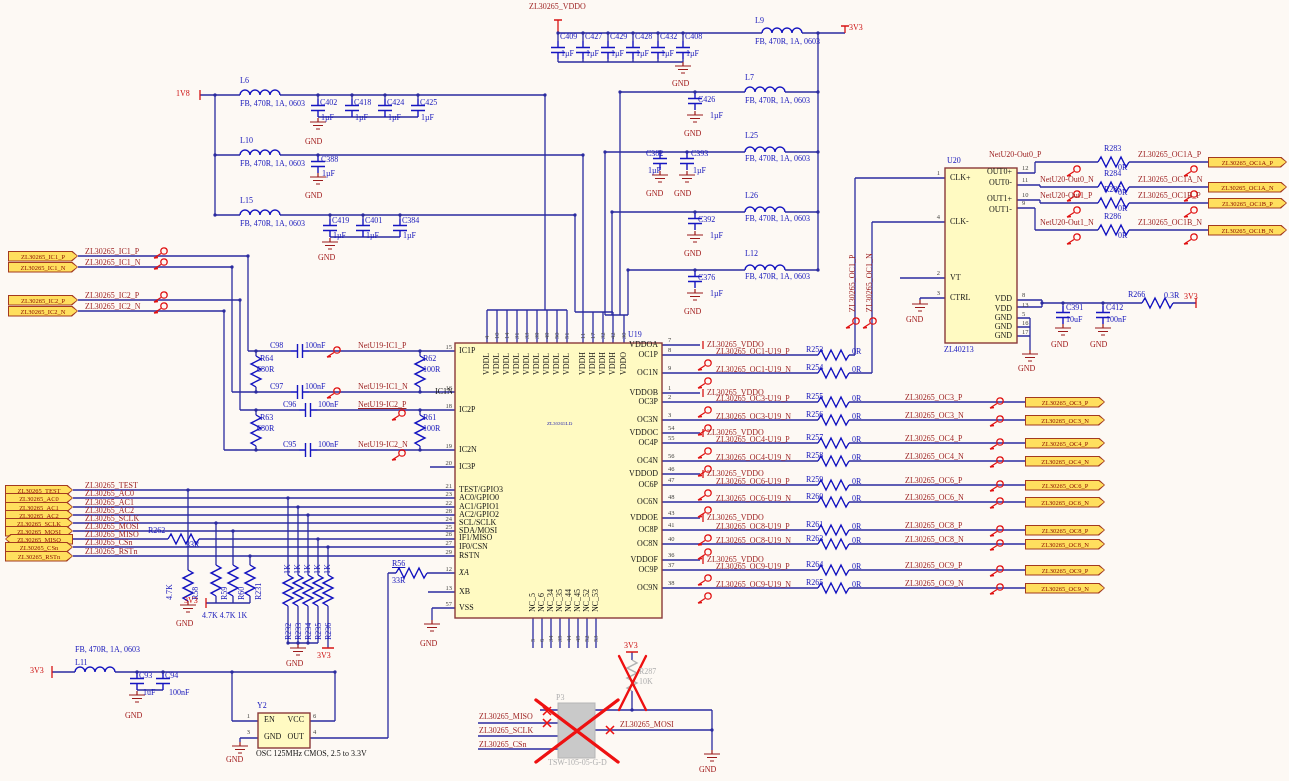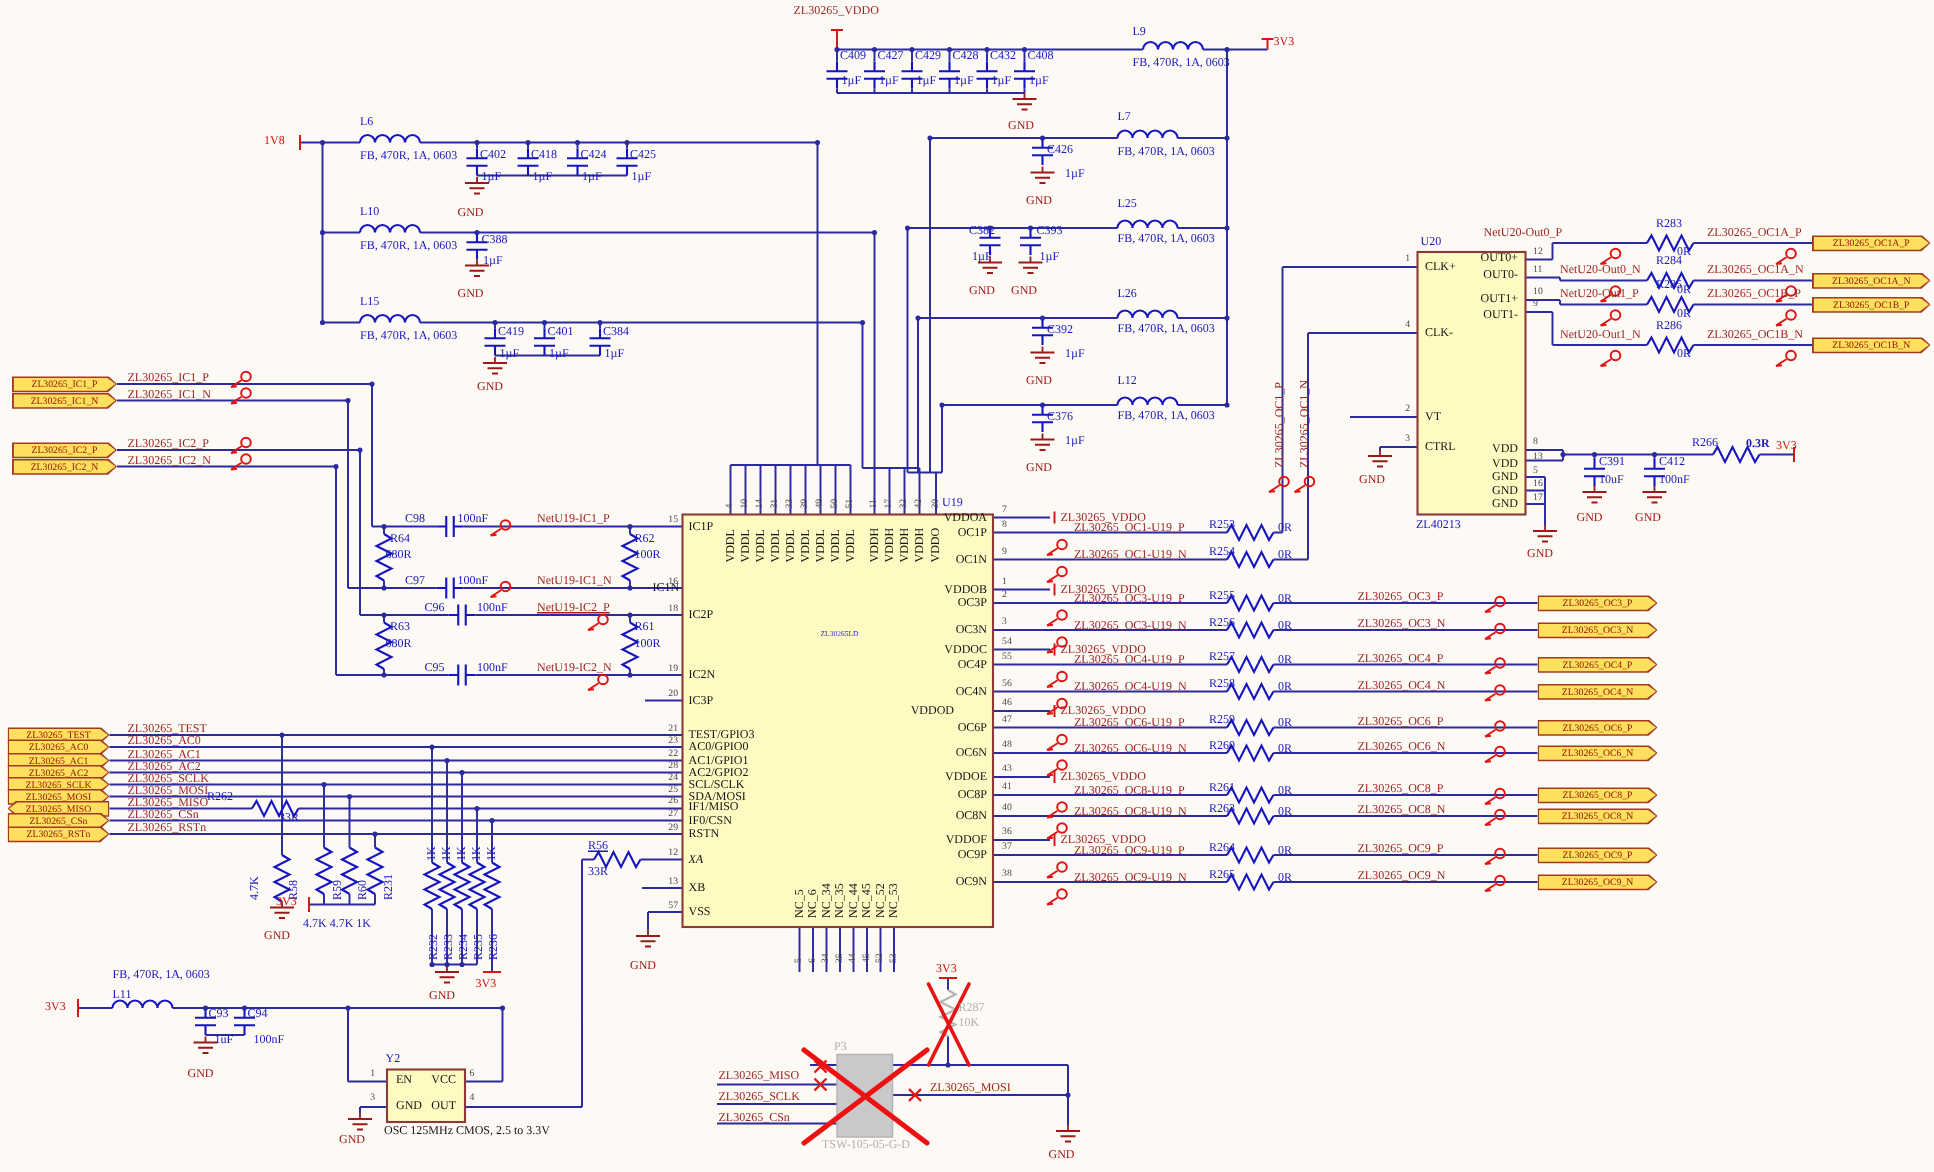--- a/index.html
+++ b/index.html
@@ -397,21 +397,21 @@
       <span class="lab tn" style="left: 1022px; top: 329px;">17</span>
       <span class="lab tb" style="left: 944px; top: 346px;">ZL40213</span>
       <span class="lab tg" style="left: 906px; top: 316px;">GND</span>
       <span class="lab tb" style="left: 1066px; top: 304px;">C391</span>
       <span class="lab tb" style="left: 1066px; top: 316px;">10uF</span>
       <span class="lab tg" style="left: 1051px; top: 341px;">GND</span>
       <span class="lab tb" style="left: 1106px; top: 304px;">C412</span>
       <span class="lab tb" style="left: 1106px; top: 316px;">100nF</span>
       <span class="lab tg" style="left: 1090px; top: 341px;">GND</span>
       <span class="lab tb" style="left: 1128px; top: 291px;">R266</span>
-      <span class="lab tb" style="left: 1164px; top: 292px; font-weight: bold;">0.3R</span>
+      <span class="lab tb" style="left: 1164px; top: 292px;">0.3R</span>
       <span class="lab tp" style="left: 1184px; top: 293px;">3V3</span>
       <span class="lab tg" style="left: 1018px; top: 365px;">GND</span>
       <span class="lab tr" style="left: 989px; top: 151px;">NetU20-Out0_P</span>
       <span class="lab tb" style="left: 1104px; top: 145px;">R283</span>
       <span class="lab tb" style="left: 1118px; top: 164px;">0R</span>
       <span class="lab tr" style="left: 1138px; top: 151px;">ZL30265_OC1A_P</span>
       <span class="lab tr" style="left: 1040px; top: 176px;">NetU20-Out0_N</span>
       <span class="lab tb" style="left: 1104px; top: 170px;">R284</span>
       <span class="lab tb" style="left: 1118px; top: 189px;">0R</span>
       <span class="lab tr" style="left: 1138px; top: 176px;">ZL30265_OC1A_N</span>
@@ -491,21 +491,21 @@
       <span class="lab tn ae" style="left: 452px; top: 601px;">57</span>
       <span class="lab tk ae" style="left: 658px; top: 341px;">VDDOA</span>
       <span class="lab tk ae" style="left: 658px; top: 351px;">OC1P</span>
       <span class="lab tk ae" style="left: 658px; top: 369px;">OC1N</span>
       <span class="lab tk ae" style="left: 658px; top: 389px;">VDDOB</span>
       <span class="lab tk ae" style="left: 658px; top: 398px;">OC3P</span>
       <span class="lab tk ae" style="left: 658px; top: 416px;">OC3N</span>
       <span class="lab tk ae" style="left: 658px; top: 429px;">VDDOC</span>
       <span class="lab tk ae" style="left: 658px; top: 439px;">OC4P</span>
       <span class="lab tk ae" style="left: 658px; top: 457px;">OC4N</span>
-      <span class="lab tk ae" style="left: 636px; top: 470px;">VDDOD</span>
+      <span class="lab tk ae" style="left: 658px; top: 470px;">VDDOD</span>
       <span class="lab tk ae" style="left: 658px; top: 481px;">OC6P</span>
       <span class="lab tk ae" style="left: 658px; top: 498px;">OC6N</span>
       <span class="lab tk ae" style="left: 658px; top: 514px; text-align: right;">VDDOE</span>
       <span class="lab tk ae" style="left: 658px; top: 526px;">OC8P</span>
       <span class="lab tk ae" style="left: 658px; top: 540px;">OC8N</span>
       <span class="lab tk ae" style="left: 658px; top: 556px;">VDDOF</span>
       <span class="lab tk ae" style="left: 658px; top: 566px;">OC9P</span>
       <span class="lab tk ae" style="left: 658px; top: 584px;">OC9N</span>
       <span class="lab tn" style="left: 668px; top: 337px;">7</span>
       <span class="lab tn" style="left: 668px; top: 347px;">8</span>
@@ -619,21 +619,21 @@
       <span class="lab tr" style="left: 358px; top: 441px;">NetU19-IC2_N</span>
       <span class="lab tr" style="left: 85px; top: 482px;">ZL30265_TEST</span>
       <span class="lab tr" style="left: 85px; top: 490px;">ZL30265_AC0</span>
       <span class="lab tr" style="left: 85px; top: 499px;">ZL30265_AC1</span>
       <span class="lab tr" style="left: 85px; top: 507px;">ZL30265_AC2</span>
       <span class="lab tr" style="left: 85px; top: 515px;">ZL30265_SCLK</span>
       <span class="lab tr" style="left: 85px; top: 523px;">ZL30265_MOSI</span>
       <span class="lab tr" style="left: 85px; top: 531px;">ZL30265_MISO</span>
       <span class="lab tr" style="left: 85px; top: 539px;">ZL30265_CSn</span>
       <span class="lab tr" style="left: 85px; top: 548px;">ZL30265_RSTn</span>
-      <span class="lab tb" style="left: 138px; top: 527px;">R262</span>
+      <span class="lab tb" style="left: 148px; top: 527px;">R262</span>
       <span class="lab tb" style="left: 186px; top: 541px;">33R</span>
       <span class="lab tb rot" style="left: 166px; top: 600px;">4.7K</span>
       <span class="lab tb rot" style="left: 192px; top: 600px;">R58</span>
       <span class="lab tg" style="left: 176px; top: 620px;">GND</span>
       <span class="lab tp" style="left: 184px; top: 597px;">3V3</span>
       <span class="lab tb rot" style="left: 221px; top: 600px;">R59</span>
       <span class="lab tb rot" style="left: 238px; top: 600px;">R60</span>
       <span class="lab tb rot" style="left: 255px; top: 600px;">R231</span>
       <span class="lab tb" style="left: 202px; top: 612px;">4.7K 4.7K 1K</span>
       <span class="lab tb rot" style="left: 284px; top: 574px;">1K</span>

